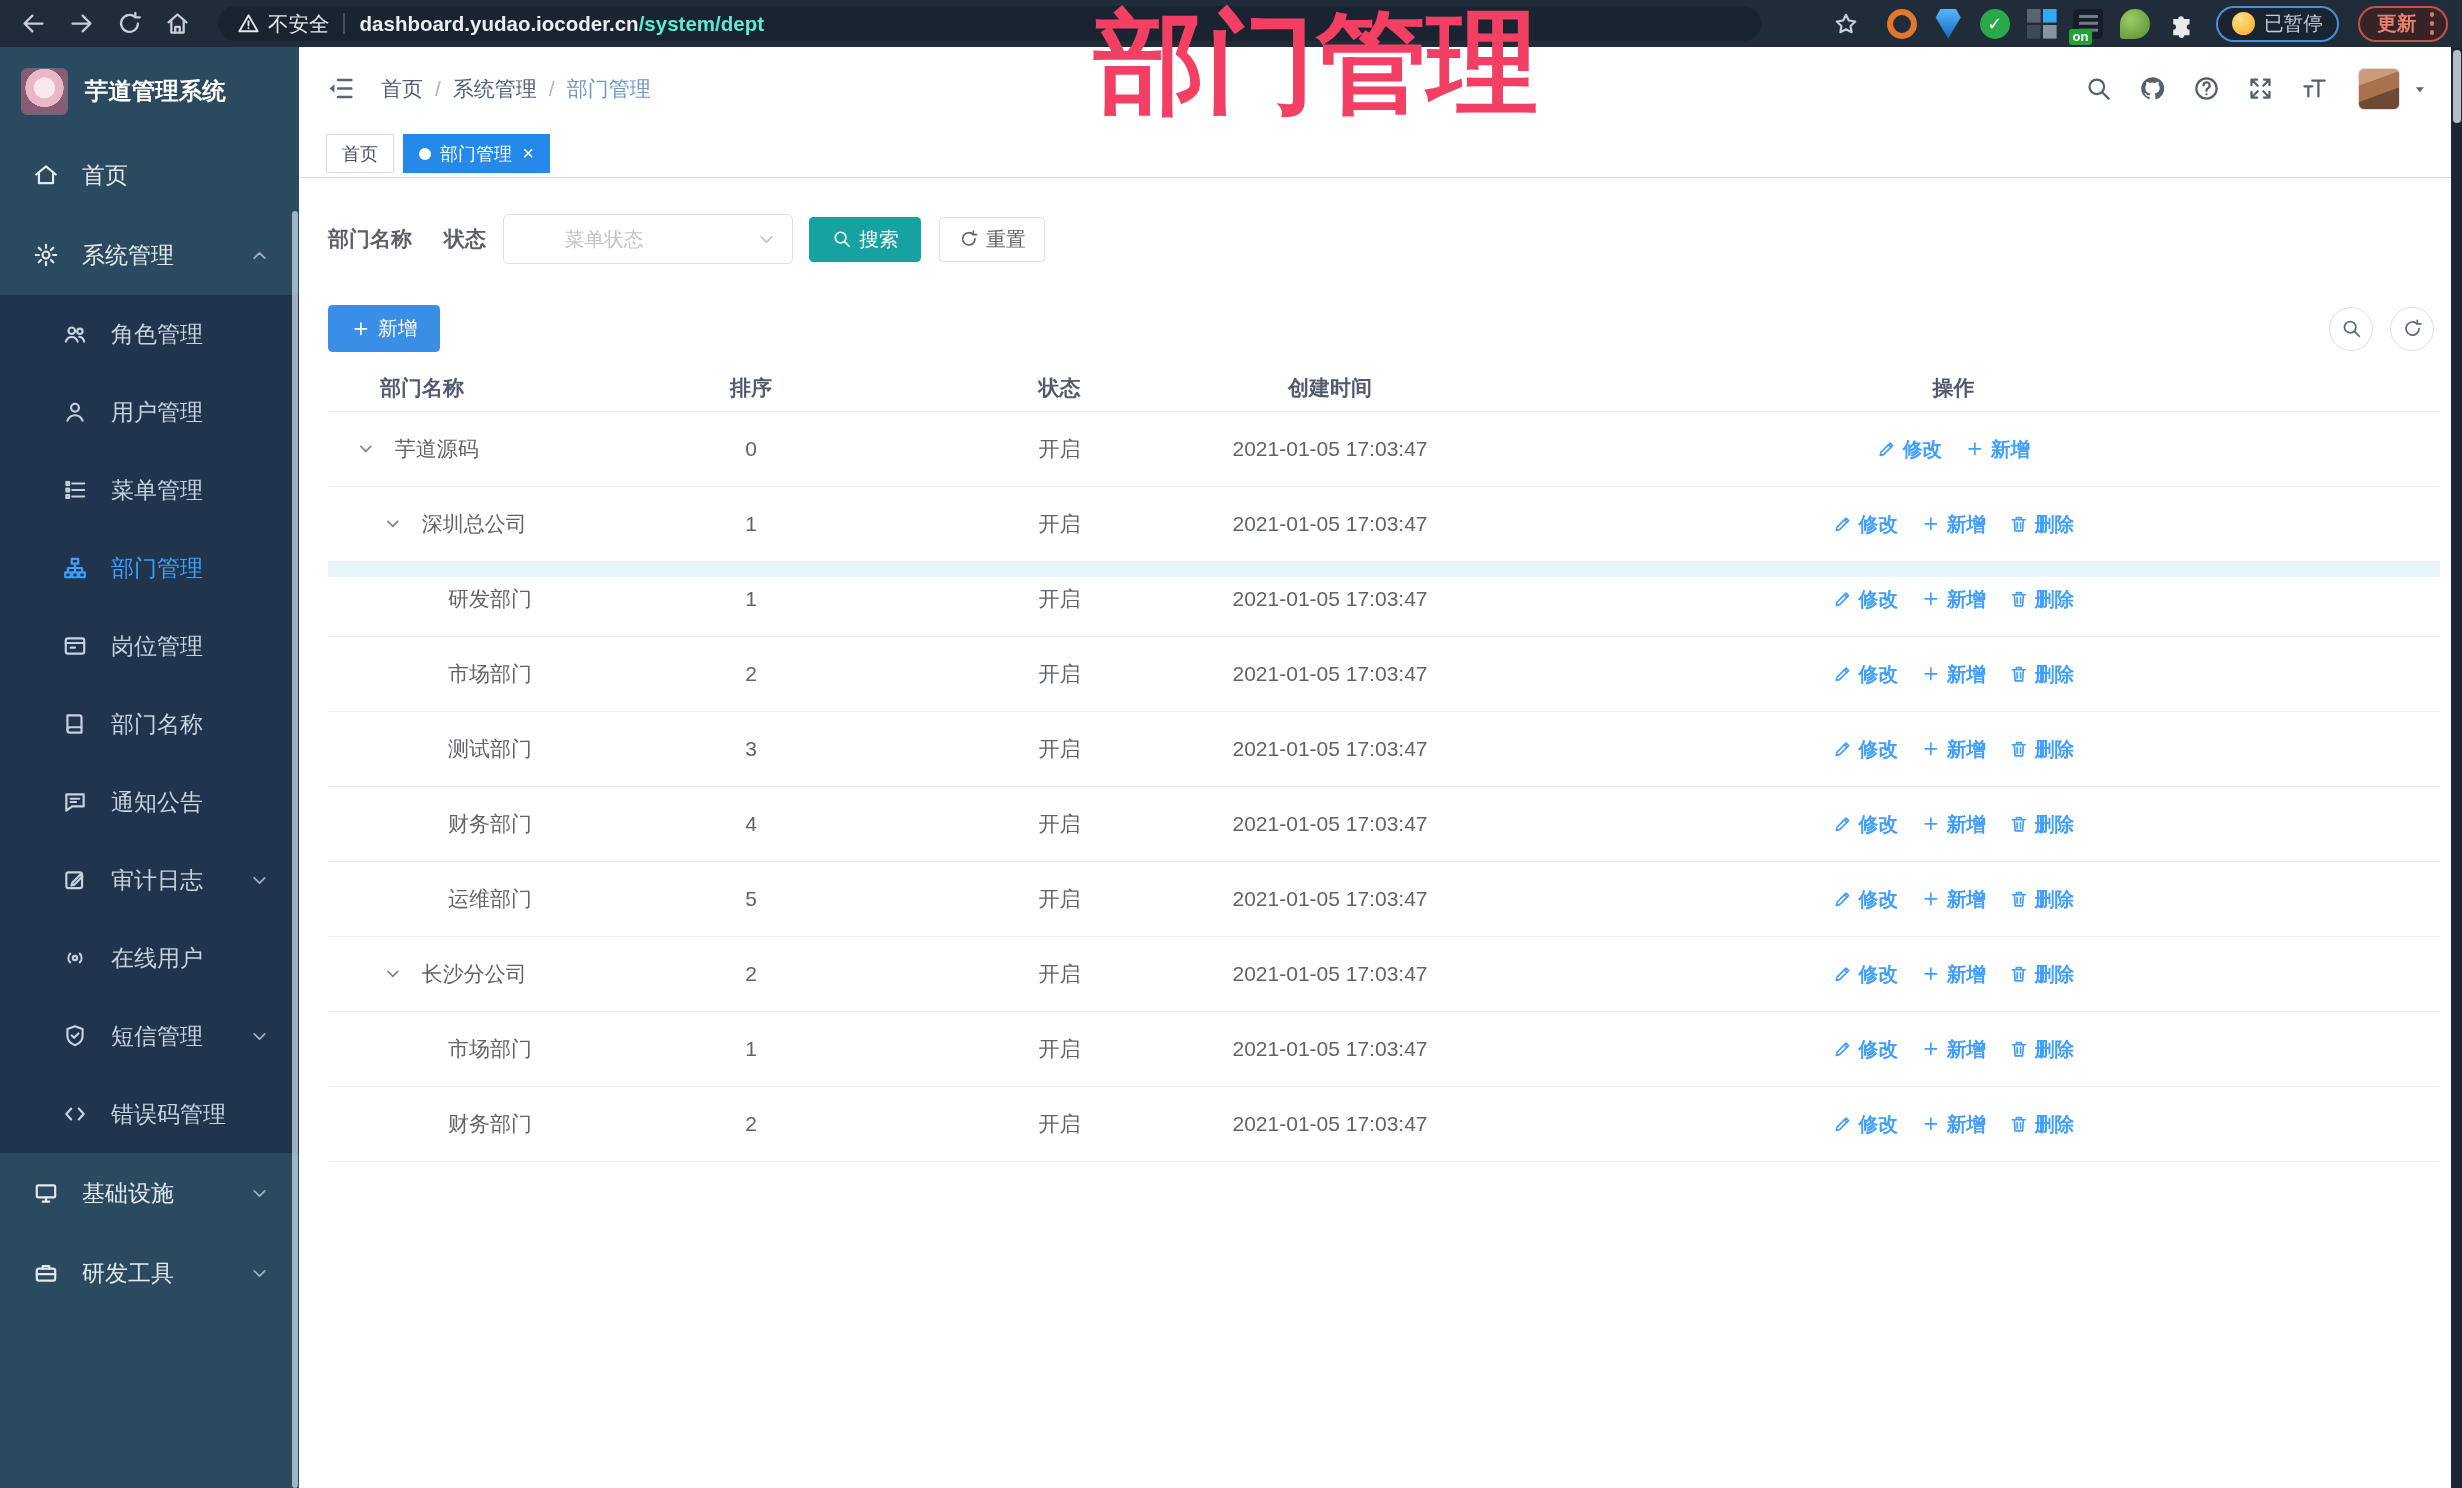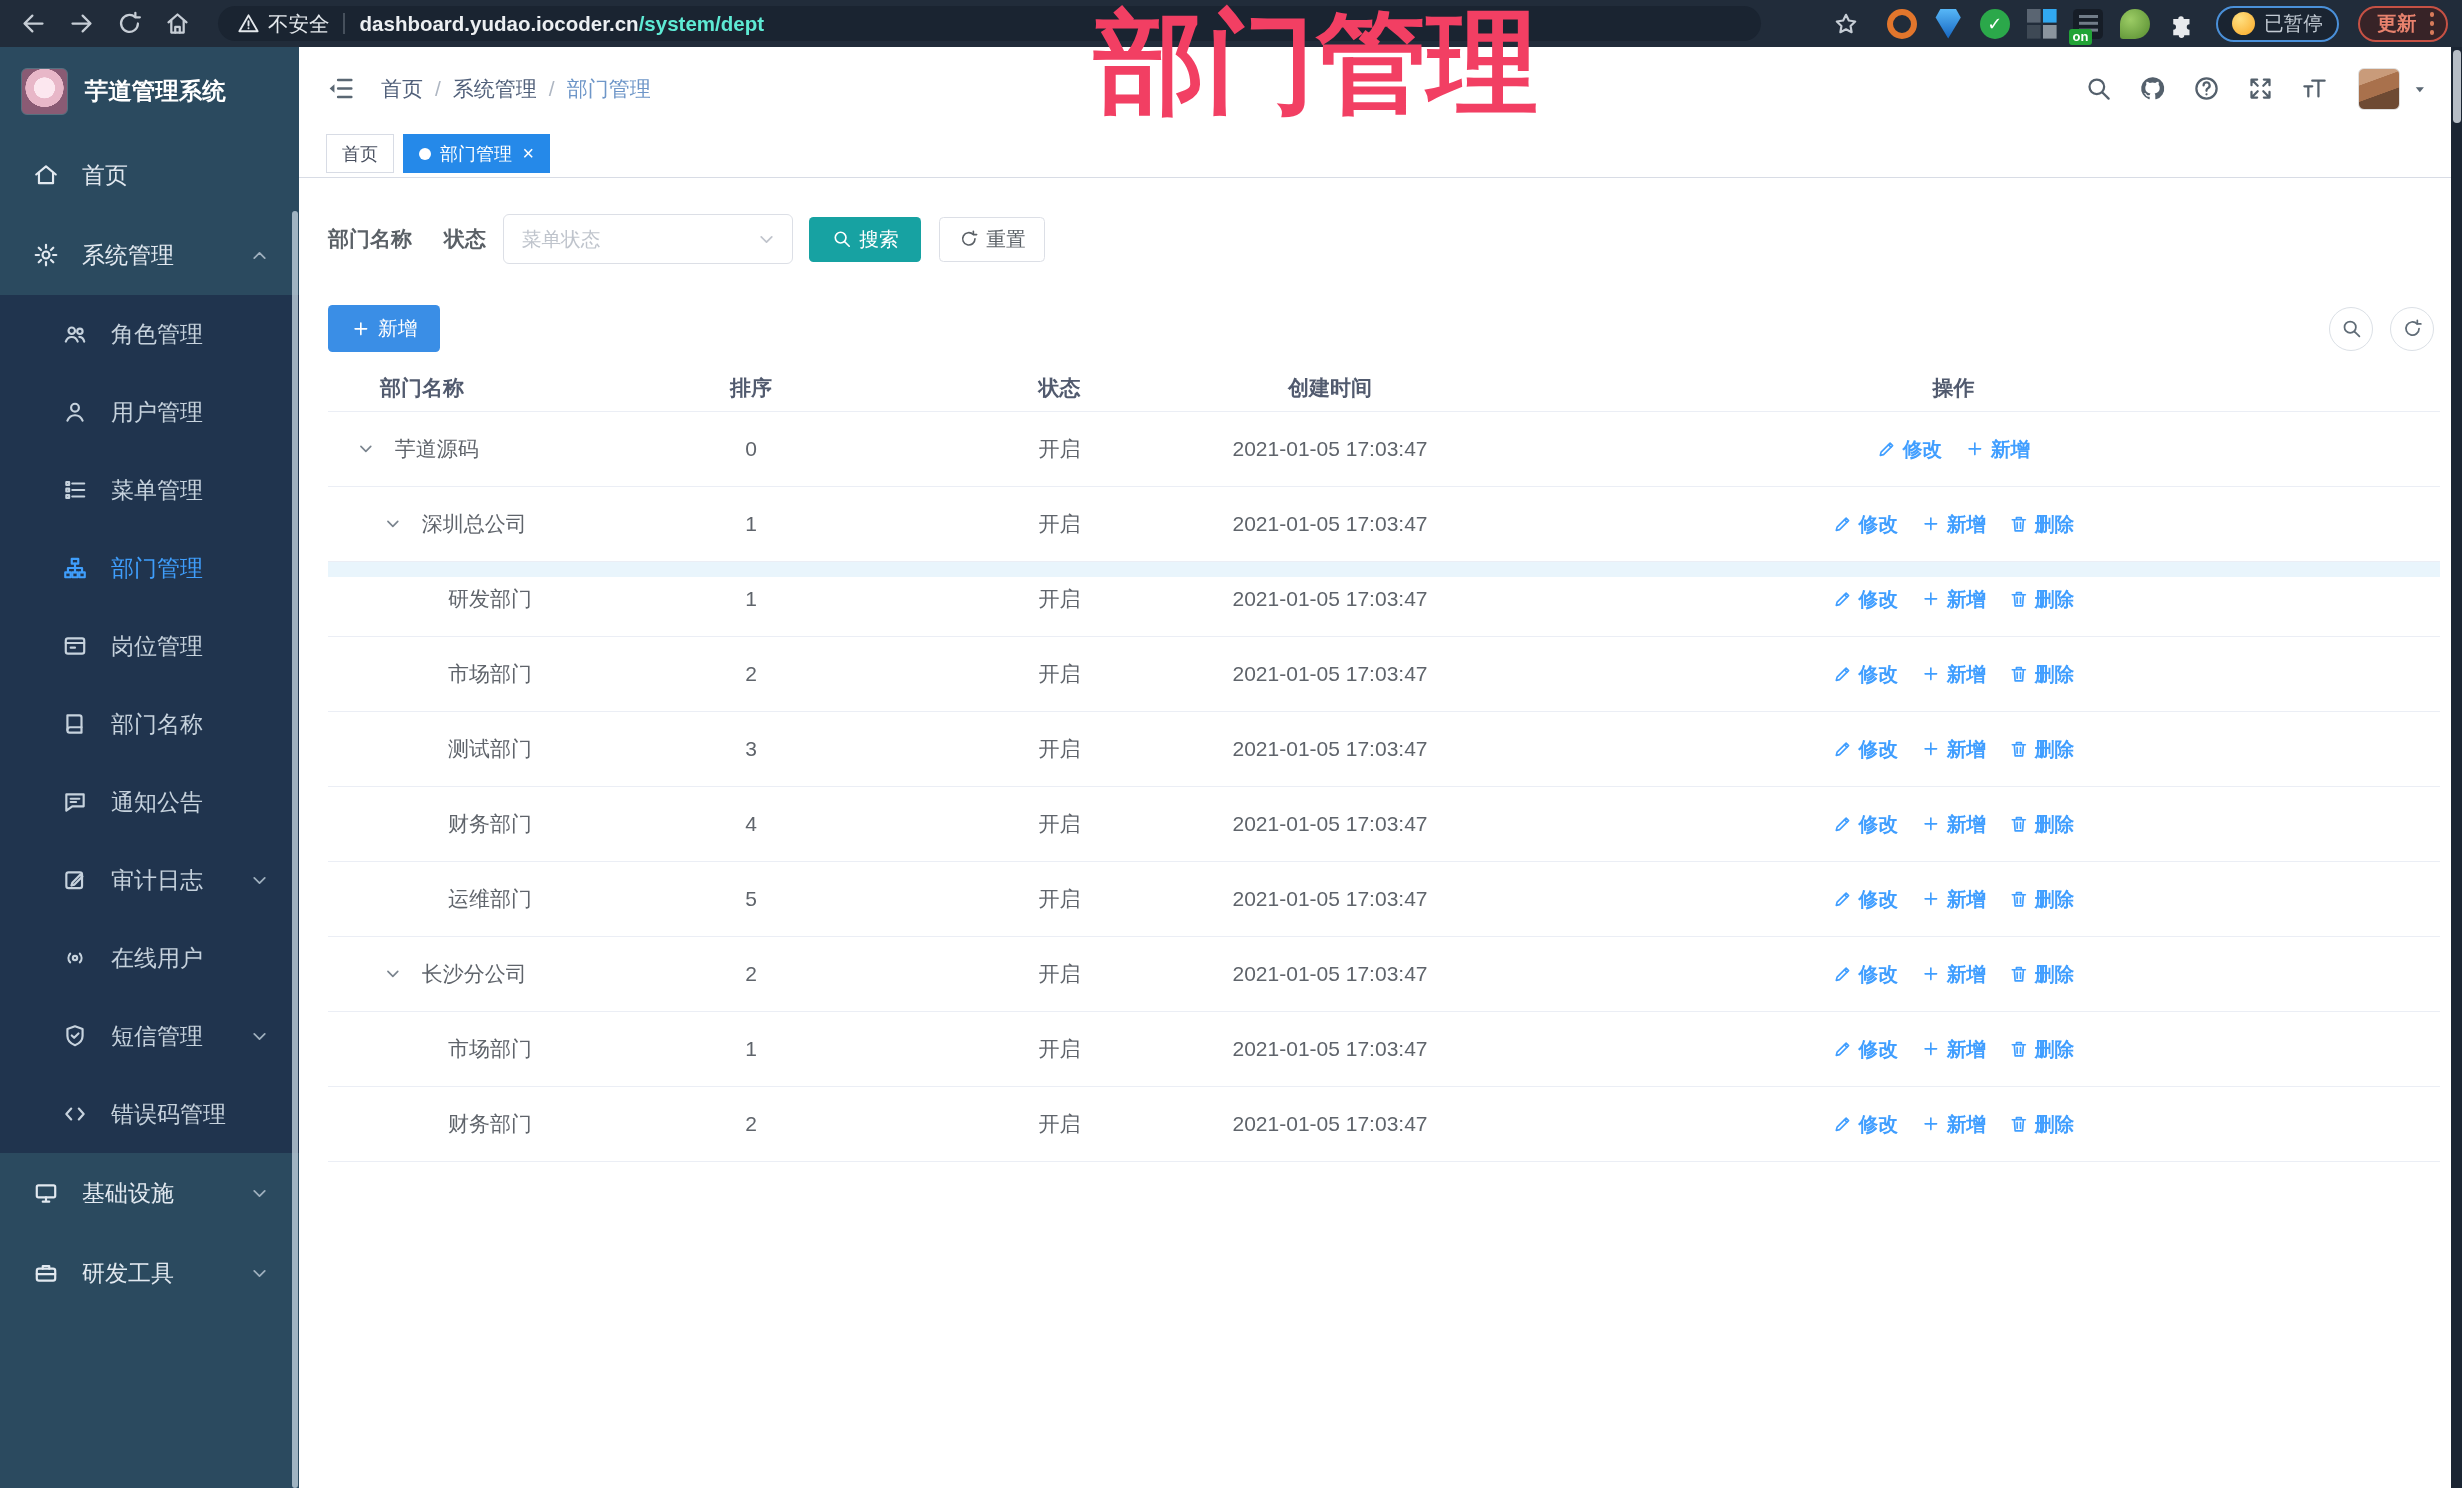--- a/index.html
+++ b/index.html
@@ -83,21 +83,21 @@
   .tab-close { margin-left:10.6px; font-size:19.7px; line-height:1; }
 
   .content { position:absolute; left:0; top:132px; right:0; bottom:0; padding:35px 23px 0 29px; background:#fff; }
 
   
   .filters { display:flex; align-items:center; height:50px; }
   .f-label { font-size:21px; color:#5A6066; font-weight:bold; white-space:nowrap; }
   .f-input { width:295px; height:50px; border:0.8px solid #DCDFE6; border-radius:6px; margin-left:23px; padding:0 18px; font-size:19.7px; color:#606266; font-family:inherit; }
   .f-input::placeholder { color:#BFC4CC; }
   .f-select { width:290px; height:50px; border:0.8px solid #DCDFE6; border-radius:6px; margin-left:16.7px; display:flex; align-items:center; padding:0 15px 0 18px; cursor:pointer; }
-  .f-select .ph { font-size:19.7px; color:#BFC4CC; flex:1; }
+  .f-select .ph { font-size:19.7px; color:#BFC4CC; flex:1;margin-left:43px; }
   .f-select .chev { width:21px; height:21px; color:#C0C4CC; }
   .gap1 { width:32px; }
   .btn { height:45px; border-radius:4.5px; display:inline-flex; align-items:center; justify-content:center; font-size:19.7px; cursor:pointer; border:0.8px solid transparent; }
   .btn .bi { width:19.7px; height:19.7px; margin-right:7.6px; }
   .btn-search { width:112px; margin-left:16.7px; background:#17A2A2; color:#fff; }
   .btn-reset { width:106px; margin-left:18px; background:#fff; border-color:#DCDFE6; color:#5A6066; }
 
   
   .toolbar { display:flex; align-items:center; margin-top:41px; height:47px; }
   .btn-add { width:112px; height:47px; background:#3A8EE6; color:#fff; }

